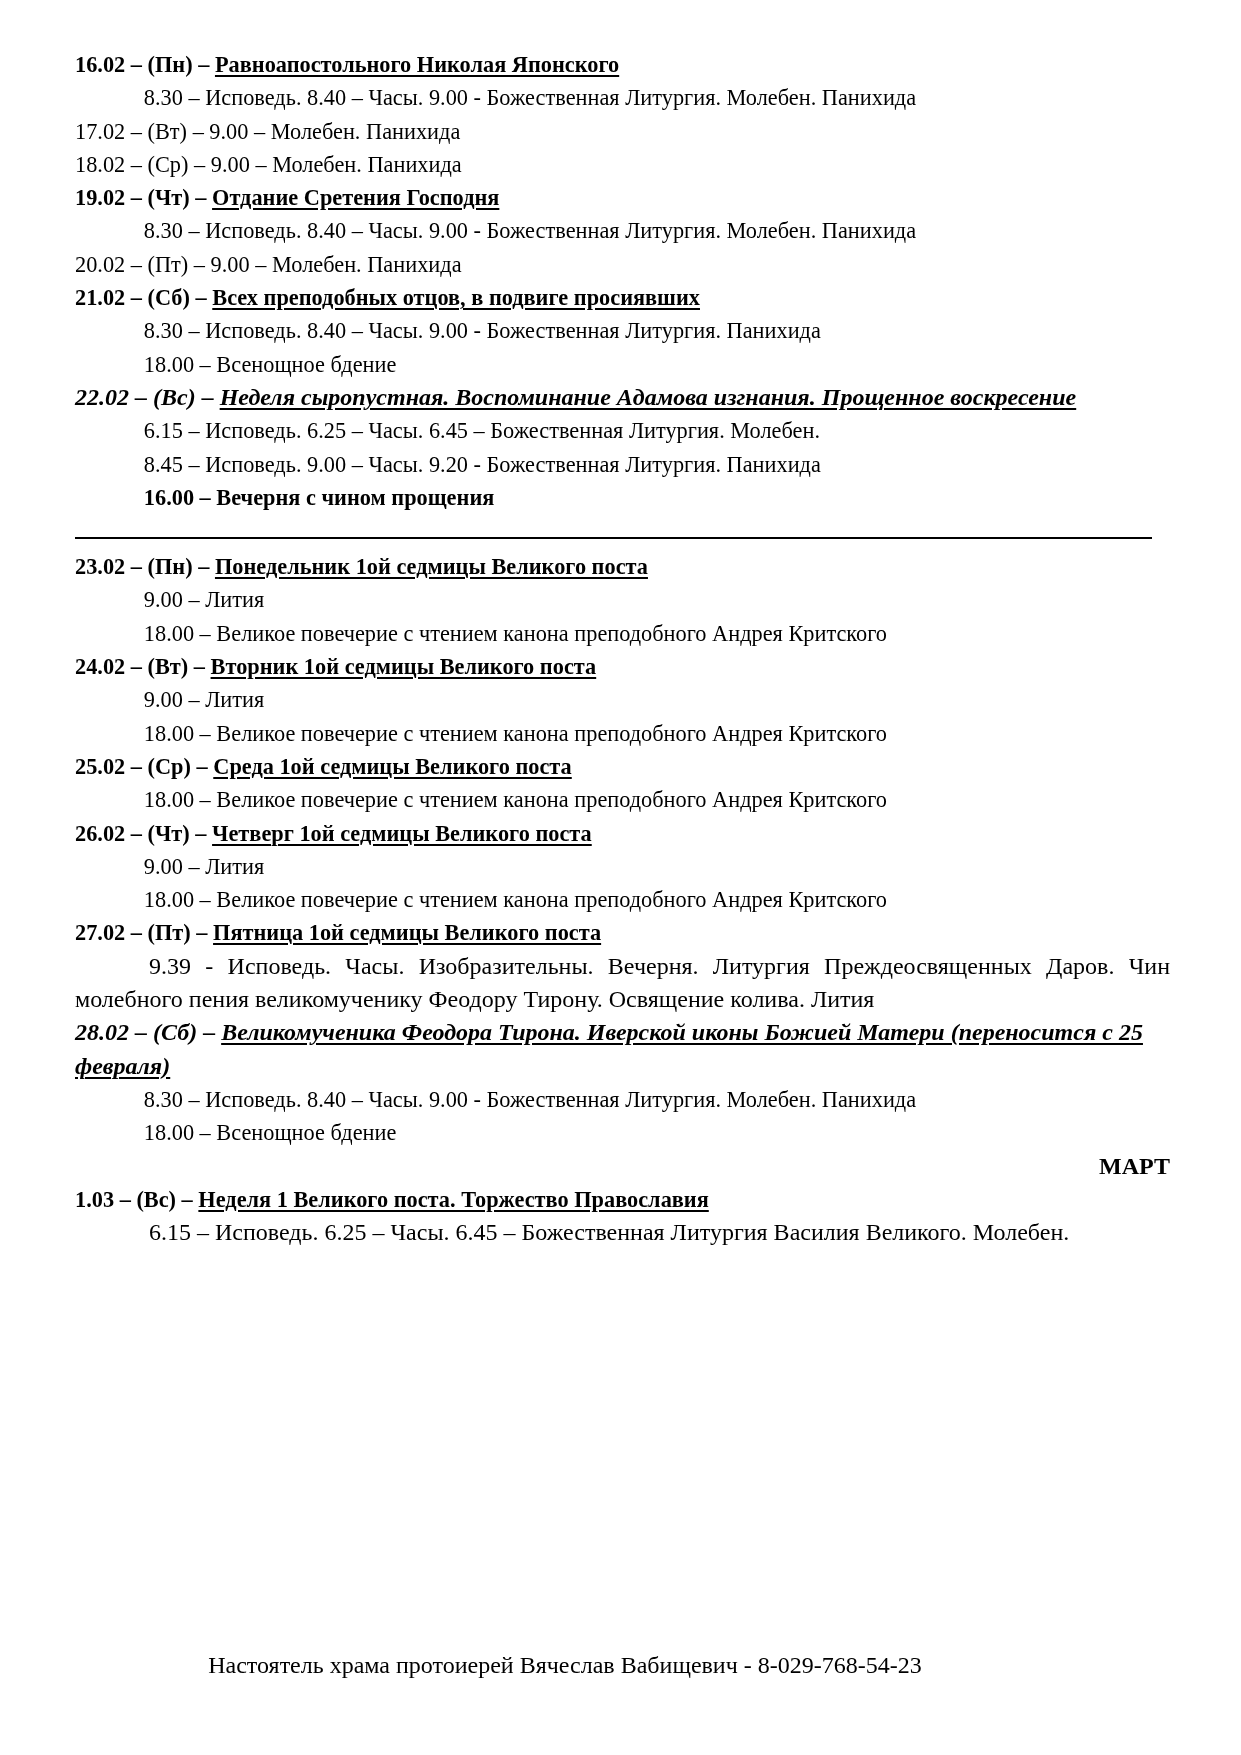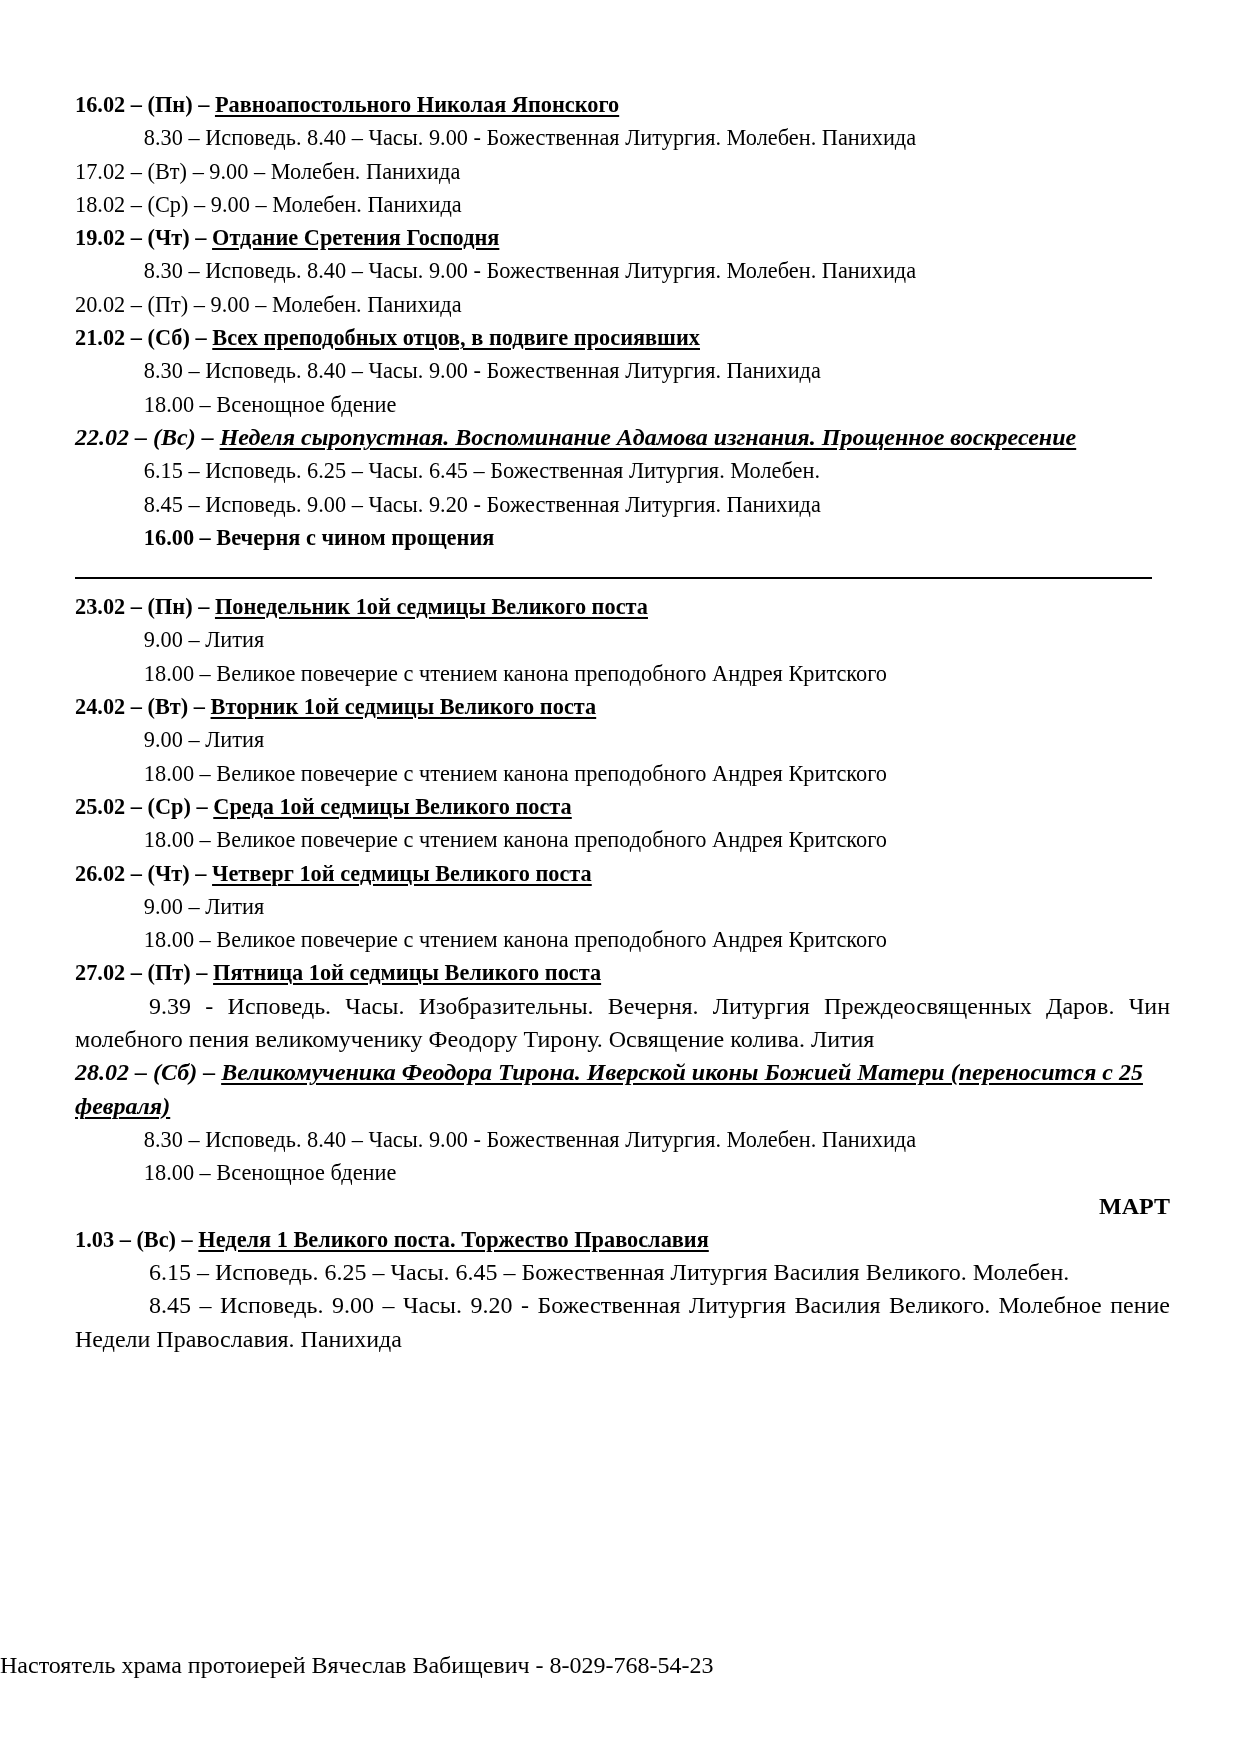--- a/index.html
+++ b/index.html
@@ -1,34 +1,34 @@
 <!DOCTYPE html>
 <html><head>
 <meta charset="utf-8">
 <style>
   html, body { margin: 0; padding: 0; background: #ffffff; }
   body {
     width: 1241px; height: 1755px; position: relative; overflow: hidden;
     font-family: "Liberation Serif", serif; color: #000;
   }
-  .page { position: absolute; left: 75px; top: 48px; width: 1095px; margin-top: 40px; }
+  .page { position: absolute; left: 75px; top: 48px; width: 1095px; }
   .line {
     font-size: 24px; line-height: 33.3px; white-space: nowrap;
     transform-origin: left center;
   }
   .hdr { font-weight: bold; }
   .hdr .title { text-decoration: underline; text-decoration-thickness: 2px; text-underline-offset: 3px; }
   .svc { padding-left: 74px; }
   .justify { white-space: normal; text-align: justify; text-indent: 74px; }
   .wrapline { white-space: normal; font-style: italic; }
   .sep { height: 33px; border-bottom: 2px solid #000; width: 1077px; margin-bottom: 1px; position: relative; top: -10px; }
   .month { text-align: right; font-weight: bold; }
   .boldsvc { font-weight: bold; }
   .footer {
-    position: absolute; top: 1652px; left: 0; width: 1130px; 
+    position: absolute; top: 1652px; left: 0; width: 1130px; text-align: center;
     font-size: 24px;
   }
 </style>
 </head>
 <body>
 
 <div class="page" id="page">
     <div class="line hdr" style="transform: scaleX(0.93);"><span>16.02 – (Пн) – </span><span class="title">Равноапостольного Николая Японского</span></div>
     <div class="line svc" style="transform: scaleX(0.93);">8.30 – Исповедь. 8.40 – Часы. 9.00 - Божественная Литургия. Молебен. Панихида</div>
     <div class="line" style="transform: scaleX(0.93);">17.02 – (Вт) – 9.00 – Молебен. Панихида</div>
@@ -56,16 +56,15 @@
     <div class="line svc" style="transform: scaleX(0.93);">9.00 – Лития</div>
     <div class="line svc" style="transform: scaleX(0.93);">18.00 – Великое повечерие с чтением канона преподобного Андрея Критского</div>
     <div class="line hdr" style="transform: scaleX(0.93);"><span>27.02 – (Пт) –  </span><span class="title">Пятница 1ой седмицы Великого поста</span></div>
     <div class="line justify">9.39 - Исповедь. Часы. Изобразительны. Вечерня. Литургия Преждеосвященных Даров. Чин молебного пения великомученику Феодору Тирону. Освящение колива. Лития</div>
     <div class="line hdr wrapline"><span>28.02 – (Сб) – </span><span class="title">Великомученика Феодора Тирона. Иверской иконы Божией Матери (переносится с 25 февраля)</span></div>
     <div class="line svc" style="transform: scaleX(0.93);">8.30 – Исповедь. 8.40 – Часы. 9.00 - Божественная Литургия. Молебен. Панихида</div>
     <div class="line svc" style="transform: scaleX(0.93);">18.00 – Всенощное бдение</div>
     <div class="line month">МАРТ</div>
     <div class="line hdr" style="transform: scaleX(0.93);"><span>1.03 – (Вс) – </span><span class="title">Неделя 1 Великого поста. Торжество Православия</span></div>
     <div class="line justify">6.15 – Исповедь. 6.25 – Часы. 6.45 – Божественная Литургия Василия Великого. Молебен.</div>
-    <div class="line justify">8.45 – Исповедь. 9.00 – Часы. 9.20 - Божественная Литургия Василия Великого. Молебное пение Недели Православия. Панихида</div>
   </div>
 
 <div class="footer">Настоятель храма протоиерей Вячеслав Вабищевич - 8-029-768-54-23</div>
 
 </body></html>

